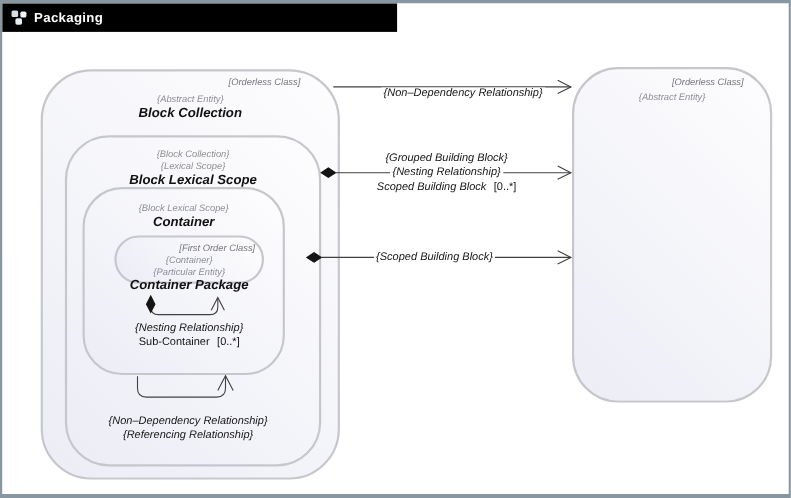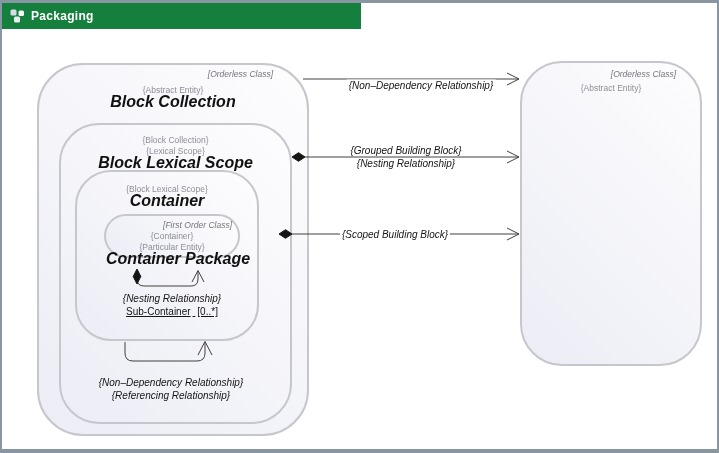--- a/index.html
+++ b/index.html
@@ -5,51 +5,51 @@
   html,body{margin:0;padding:0;background:#fff;}
   .page{
     position:relative;width:719px;height:453px;box-sizing:border-box;
     background:#fff;overflow:hidden;
     border:2px solid #8896a2;border-top-width:3px;border-bottom-width:4px;
     font-family:"Liberation Sans",sans-serif;
   }
   
   .tab{
     position:absolute;left:0;top:0;width:359px;height:26px;
-    background:#15803d;display:flex;align-items:center;
+    background:#000000;display:flex;align-items:center;
   }
   .tab .ticon{margin:0 6px 0 8px;display:block;}
   .tab .ttitle{color:#ffffff;font-weight:bold;font-size:12px;letter-spacing:.3px;}
   
   .node{
     position:absolute;box-sizing:border-box;
     border:2.5px solid #c6c6cd;
     background:linear-gradient(225deg,#fdfdfe 0%,#ecedf5 100%);
   }
   .corner{
     position:absolute;font-size:8.5px;font-style:italic;color:#74747c;
     line-height:10px;white-space:nowrap;text-align:right;
   }
   .stack{position:absolute;left:0;right:0;text-align:center;}
-  .st{font-size:8.5px;color:#8e8e96;line-height:11px;white-space:nowrap;}
-  .nm{font-size:16px;font-weight:bold;font-style:italic;color:#111;line-height:12px;white-space:nowrap;}
+  .st{font-size:8.5px;font-style:italic;color:#8e8e96;line-height:11px;white-space:nowrap;}
+  .nm{font-size:12px;font-weight:bold;font-style:italic;color:#111;line-height:12px;white-space:nowrap;}
   
   svg.edges{position:absolute;left:0;top:0;pointer-events:none;}
   svg.edges line, svg.edges path, svg.edges polyline{stroke:#404040;stroke-width:1;fill:none;}
   svg.edges polygon.diamond{fill:#141414;stroke:#141414;}
   
   .edge-label{
     position:absolute;transform:translate(-50%,-50%);
     text-align:center;white-space:nowrap;
     font-size:10px;font-style:italic;color:#141414;line-height:13px;
   }
   .edge-label .line span{padding:0 2px;}
   .edge-label.on-line .line span{background:#fff;}
   .mult{font-style:normal;}
-  .plain{font-style:normal;text-decoration:underline;}
+  .plain{font-style:normal;}
 </style>
 </head>
 <body>
 
 <div class="page">
 
   <div class="tab">
     <svg class="ticon" width="15" height="14" viewBox="0 0 15 14">
       <rect x="0.5" y="0.5" width="6" height="6" rx="1.5" fill="#d7dee2"></rect>
       <rect x="8.5" y="1.5" width="5.5" height="5.5" rx="1.5" fill="#f3f5f6"></rect>
@@ -118,20 +118,21 @@
     <polyline points="196,352 203,338.5 210,352"></polyline>
   </svg>
 
   <div class="edge-label on-line" style="left:419px;top:82px;">
     <div class="line"><span>{Non–Dependency Relationship}</span></div>
   </div>
 
   <div class="edge-label on-line" style="left:404px;top:154px;">
     <div class="line"><span>{Grouped Building Block}</span></div>
     <div class="line"><span>{Nesting Relationship}</span></div>
+    <div class="line"><span><span>Scoped Building Block</span> <span class="mult">[0..*]</span></span></div>
   </div>
 
   <div class="edge-label on-line" style="left:393px;top:231px;">
     <div class="line"><span>{Scoped Building Block}</span></div>
   </div>
 
   <div class="edge-label" style="left:170px;top:302px;">
     <div class="line"><span>{Nesting Relationship}</span></div>
     <div class="line"><span class="plain"><span>Sub-Container</span> <span class="mult">[0..*]</span></span></div>
   </div>

